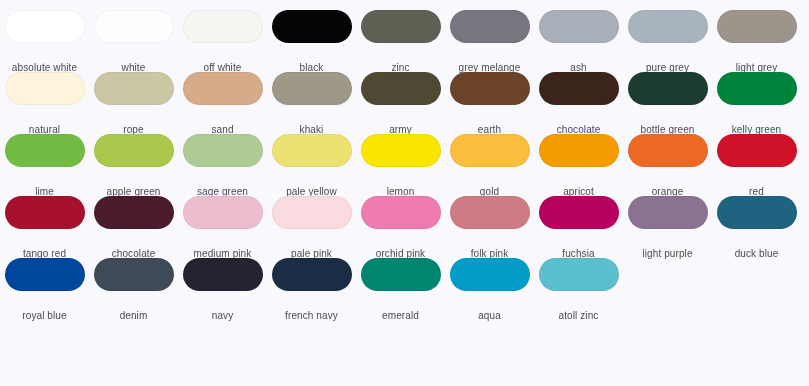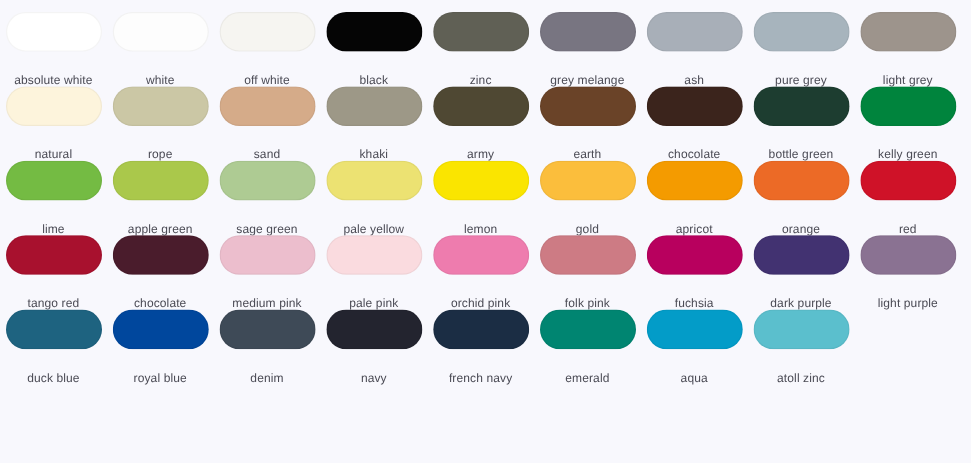--- a/index.html
+++ b/index.html
@@ -177,24 +177,20 @@
     </div>
     <div class="swatch-cell">
       <div class="swatch-chip" style="background: rgb(205, 123, 132);"></div>
       <div class="swatch-label" style="color: rgb(74, 74, 84);">folk pink</div>
     </div>
     <div class="swatch-cell">
       <div class="swatch-chip" style="background: rgb(184, 0, 94);"></div>
       <div class="swatch-label" style="color: rgb(74, 74, 84);">fuchsia</div>
     </div>
     <div class="swatch-cell">
-      <div class="swatch-chip" style="background: rgb(66, 50, 113);"></div>
-      <div class="swatch-label" style="color: rgb(74, 74, 84);">dark purple</div>
-    </div>
-    <div class="swatch-cell">
       <div class="swatch-chip" style="background: rgb(138, 114, 146);"></div>
       <div class="swatch-label" style="color: rgb(74, 74, 84);">light purple</div>
     </div>
     <div class="swatch-cell">
       <div class="swatch-chip" style="background: rgb(30, 99, 128);"></div>
       <div class="swatch-label" style="color: rgb(74, 74, 84);">duck blue</div>
     </div>
     <div class="swatch-cell">
       <div class="swatch-chip" style="background: rgb(0, 71, 157);"></div>
       <div class="swatch-label" style="color: rgb(74, 74, 84);">royal blue</div>

